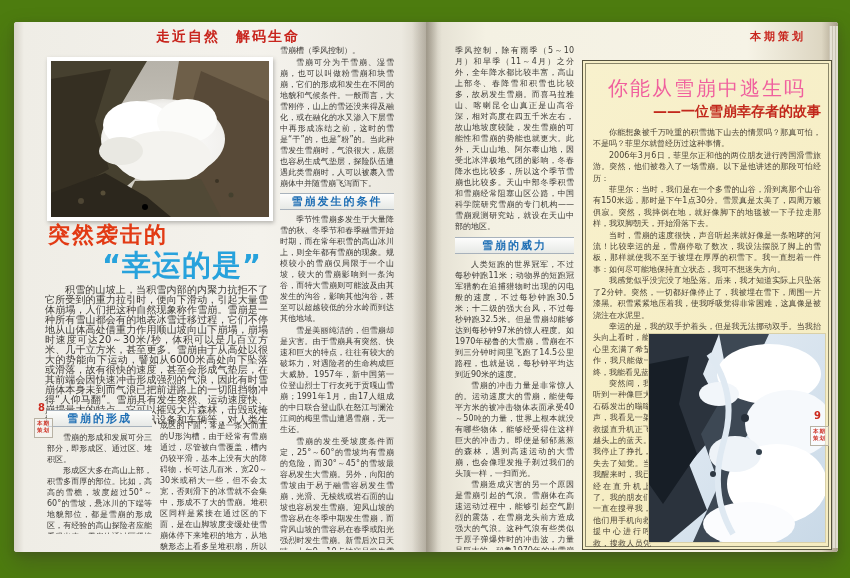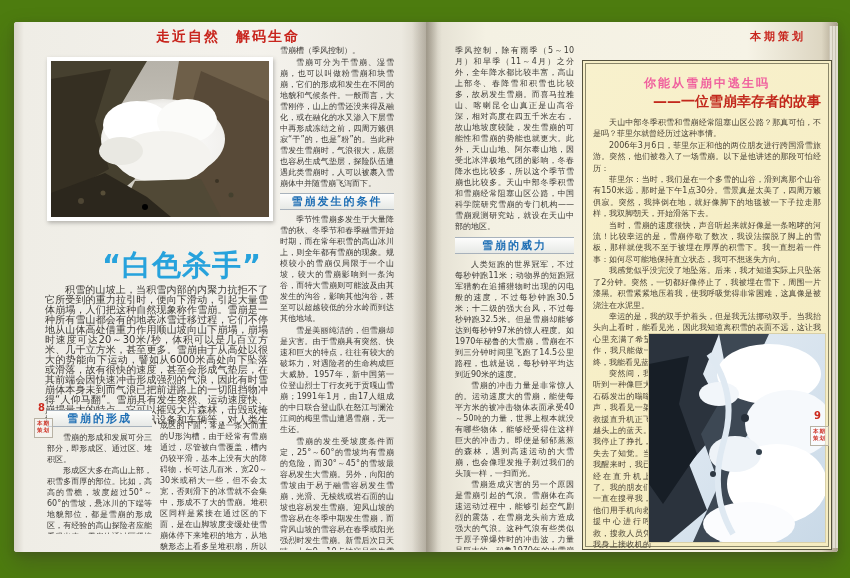--- a/index.html
+++ b/index.html
@@ -66,21 +66,21 @@
   .colR1{position:absolute;left:441px;top:23px;width:119px;height:505px;font-size:8px;line-height:11px;}
   .colR1 .banner{margin:5px 0;}
 
   .story-box{
     position:absolute;left:568px;top:38px;width:250px;height:490px;
     background:linear-gradient(135deg,#f8f1cd 0%,#f5ecc0 100%);
     border:1px solid #55523e;
     box-shadow:inset 0 0 0 2px #f6eec6,inset 0 0 0 3px #8a866a;
     overflow:hidden;box-sizing:border-box;padding:12px 10px 8px 10px;
   }
-  .story-title{font-size:12px;font-weight:bold;color:#f0609e;text-align:center;letter-spacing:2px;margin:2px 0 1px 0;}
+  .story-title{font-size:20px;font-weight:normal;color:#f0609e;text-align:center;letter-spacing:2px;margin:2px 0 1px 0;}
   .story-sub{font-size:14px;font-weight:bold;color:#c2281c;text-align:right;margin-bottom:6px;}
   .story-text{font-size:8px;line-height:11.4px;color:#4a4336;text-align:justify;}
   .story-text p{margin:0;text-indent:2em;}
   .story-text .narrow{width:58px;}
   .story-photo{
     position:absolute;right:6px;bottom:7px;width:176px;height:208px;
     box-shadow:0 0 0 1px #d9d0a8;overflow:hidden;
   }
 
   .pagenum{position:absolute;font-size:10px;font-weight:bold;color:#cc2a1e;}
@@ -134,58 +134,59 @@
         <polygon points="84,120 150,118 170,156 66,156" fill="#514936"></polygon>
         <polygon points="0,132 54,112 96,136 120,156 0,156" fill="#2c271d"></polygon>
         <circle cx="30" cy="140" r="3" fill="#4e4634"></circle>
         <circle cx="52" cy="132" r="2.5" fill="#574e38"></circle>
         <circle cx="94" cy="146" r="3" fill="#403а2a"></circle>
         <circle cx="166" cy="120" r="2" fill="#3b3325"></circle>
         <circle cx="180" cy="134" r="2.5" fill="#44402e"></circle>
       </svg>
     </div>
 
-    <div class="t-blue">“白色杀手”</div>
+    <div class="t-red">突然袭击的</div>
+    <div class="t-blue">“幸运的是”</div>
 
     <div class="intro body-txt">
       <p>积雪的山坡上，当积雪内部的内聚力抗拒不了它所受到的重力拉引时，便向下滑动，引起大量雪体崩塌，人们把这种自然现象称作雪崩。雪崩是一种所有雪山都会有的地表冰雪迁移过程，它们不停地从山体高处借重力作用顺山坡向山下崩塌，崩塌时速度可达20～30米/秒，体积可以是几百立方米、几千立方米，甚至更多。雪崩由于从高处以很大的势能向下运动，譬如从6000米高处向下坠落或滑落，故有很快的速度，甚至会形成气垫层，在其前端会因快速冲击形成强烈的气浪，因此有时雪崩体本身未到而气浪已把前进路上的一切阻挡物冲得“人仰马翻”。雪崩具有发生突然、运动速度快、崩塌量大的特点，它可以摧毁大片森林，击毁或掩埋房屋、交通线路、电讯设备和车辆等，对人类生产活动以及自然环境产生很大影响。</p>
     </div>
 
     <div class="colA body-txt">
       <div class="banner">雪崩的形成</div>
       <p>雪崩的形成和发展可分三部分，即形成区、通过区、堆积区。</p>
       <p>形成区大多在高山上部，积雪多而厚的部位。比如，高高的雪檐，坡度超过50°～60°的雪坡，悬冰川的下端等地貌部位，都是雪崩的形成区，有经验的高山探险者应能看得出来。雪崩的通过区紧接在形</p>
     </div>
     <div class="colB body-txt">
       <p class="cont">成区的下面，常是一条大而直的U形沟槽，由于经常有雪崩通过，尽管被白雪覆盖，槽内仍较平滑，基本上没有大的障碍物，长可达几百米，宽20～30米或稍大一些，但不会太宽，否则滑下的冰雪就不会集中，形成不了大的雪崩。堆积区同样是紧接在通过区的下面，是在山脚坡度变缓处使雪崩体停下来堆积的地方，从地貌形态上看多呈堆积扇，所以也叫</p>
     </div>
 
     <div class="colMid body-txt">
       <p class="cont">雪崩槽（季风控制）。</p>
-      <p>雪崩可分为干雪崩、湿雪崩，也可以叫做粉雪崩和块雪崩，它们的形成和发生在不同的地貌和气候条件。一般而言，大雪刚停，山上的雪还没来得及融化，或在融化的水又渗入下层雪中再形成冻结之前，四周万籁俱寂“干”的，也是“粉”的。当此种雪发生雪崩时，气浪很大，底层也容易生成气垫层，探险队伍遭遇此类雪崩时，人可以被裹入雪崩体中并随雪崩飞泻而下。</p>
+      <p>雪崩可分为干雪崩、湿雪崩，也可以叫做粉雪崩和块雪崩，它们的形成和发生在不同的地貌和气候条件。一般而言，大雪刚停，山上的雪还没来得及融化，或在融化的水又渗入下层雪中再形成冻结之前，这时的雪是“干”的，也是“粉”的。当此种雪发生雪崩时，气浪很大，底层也容易生成气垫层，探险队伍遭遇此类雪崩时，人可以被裹入雪崩体中并随雪崩飞泻而下。</p>
       <div class="banner">雪崩发生的条件</div>
       <p>季节性雪崩多发生于大量降雪的秋、冬季节和春季融雪开始时期，而在常年积雪的高山冰川上，则全年都有雪崩的现象。规模较小的雪崩仅局限于一个山坡，较大的雪崩影响到一条沟谷，而特大雪崩则可能波及由其发生的沟谷，影响其他沟谷，甚至可以超越较低的分水岭而到达其他地域。</p>
       <p>雪是美丽纯洁的，但雪崩却是灾害。由于雪崩具有突然、快速和巨大的特点，往往有较大的破坏力，对遇险者的生命构成巨大威胁。1957年，新中国第一位登山烈士丁行友死于贡嘎山雪崩；1991年1月，由17人组成的中日联合登山队在怒江与澜沧江间的梅里雪山遭遇雪崩，无一生还。</p>
       <p>雪崩的发生受坡度条件而定，25°～60°的雪坡均有雪崩的危险，而30°～45°的雪坡最容易发生大雪崩。另外，向阳的雪坡由于易于融雪容易发生雪崩，光滑、无棱线或岩石面的山坡也容易发生雪崩。迎风山坡的雪容易在冬季中期发生雪崩，而背风山坡的雪容易在春季或阳光强烈时发生雪崩。新雪后次日天晴，上午9～10点钟容易发生雪崩。</p>
 
     </div>
 
     <div class="colR1 body-txt">
       <p class="cont">季风控制，除有雨季（5～10月）和旱季（11～4月）之分外，全年降水都比较丰富，高山上部冬、春降雪和积雪也比较多，故易发生雪崩。而喜马拉雅山、喀喇昆仑山真正是山高谷深，相对高度在四五千米左右，故山地坡度较陡，发生雪崩的可能性和雪崩的势能也就更大。此外，天山山地、阿尔泰山地，因受北冰洋极地气团的影响，冬春降水也比较多，所以这个季节雪崩也比较多。天山中部冬季积雪和雪崩经常阻塞山区公路，中国科学院研究雪崩的专门机构——雪崩观测研究站，就设在天山中部的地区。</p>
       <div class="banner">雪崩的威力</div>
       <p>人类短跑的世界冠军，不过每秒钟跑11米；动物界的短跑冠军猎豹在追捕猎物时出现的闪电般的速度，不过每秒钟跑30.5米；十二级的强大台风，不过每秒钟跑32.5米。但是雪崩却能够达到每秒钟97米的惊人程度。如1970年秘鲁的大雪崩，雪崩在不到三分钟时间里飞跑了14.5公里路程，也就是说，每秒钟平均达到近90米的速度。</p>
       <p>雪崩的冲击力量是非常惊人的。运动速度大的雪崩，能使每平方米的被冲击物体表面承受40～50吨的力量，世界上根本就没有哪些物体，能够经受得住这样巨大的冲击力。即使是郁郁葱葱的森林，遇到高速运动的大雪崩，也会像理发推子剃过我们的头顶一样，一扫而光。</p>
       <p>雪崩造成灾害的另一个原因是雪崩引起的气浪。雪崩体在高速运动过程中，能够引起空气剧烈的震荡，在雪崩龙头前方造成强大的气浪。这种气浪有些类似于原子弹爆炸时的冲击波，力量是巨大的。秘鲁1970年的大雪崩所引起的气浪，把地面上的岩石碎屑卷扬起来，竟使附近地方下了一场褐色的“石雨”。◆</p>
     </div>
 
     <div class="story-box">
       <div class="story-title">你能从雪崩中逃生吗</div>
       <div class="story-sub">——一位雪崩幸存者的故事</div>
       <div class="story-text">
-        <p>天山中部冬季积雪和雪崩经常阻塞山区公路？那真可怕，不是吗？菲里尔就曾经历过这种事情。</p>
+        <p>你能想象被千万吨重的积雪抛下山去的情景吗？那真可怕，不是吗？菲里尔就曾经历过这种事情。</p>
         <p>2006年3月6日，菲里尔正和他的两位朋友进行跨国滑雪旅游。突然，他们被卷入了一场雪崩。以下是他讲述的那段可怕经历：</p>
         <p>菲里尔：当时，我们是在一个多雪的山谷，滑到离那个山谷有150米远，那时是下午1点30分。雪景真是太美了，四周万籁俱寂。突然，我摔倒在地，就好像脚下的地毯被一下子拉走那样，我双脚朝天，开始滑落下去。</p>
         <p>当时，雪崩的速度很快，声音听起来就好像是一条咆哮的河流！比较幸运的是，雪崩停歇了数次，我设法摆脱了脚上的雪板，那样就使我不至于被埋在厚厚的积雪下。我一直想着一件事：如何尽可能地保持直立状态，我可不想迷失方向。</p>
         <p>我感觉似乎没完没了地坠落。后来，我才知道实际上只坠落了2分钟。突然，一切都好像停止了，我被埋在雪下，周围一片漆黑。积雪紧紧地压着我，使我呼吸觉得非常困难，这真像是被浇注在水泥里。</p>
         <p>幸运的是，我的双手护着头，但是我无法挪动双手。当我抬头向上看时，能看见光，因此我知道离积雪的表面不远，这让我心里充满了希望。我试着用双手推开雪，这真是一项艰难的工作，我只能做一会儿休息一会儿。我设法捅出一个小洞来，最终，我能看见蓝天，也能呼吸到新鲜空气了。</p>
         <p class="narrow">突然间，我听到一种像巨大石砾发出的嗡嗡声，我看见一架救援直升机正飞越头上的蓝天。我停止了挣扎，失去了知觉。当我醒来时，我已经在直升机上了。我的朋友们一直在搜寻我，他们用手机向救援中心进行呼救，搜救人员凭我身上接收机的信号严密搜索找到了我。我不可思议地获救了，真是非常幸运！◆</p>
       </div>
       <div class="story-photo">
         <svg width="176" height="208" viewBox="0 0 176 208">
           <defs>

